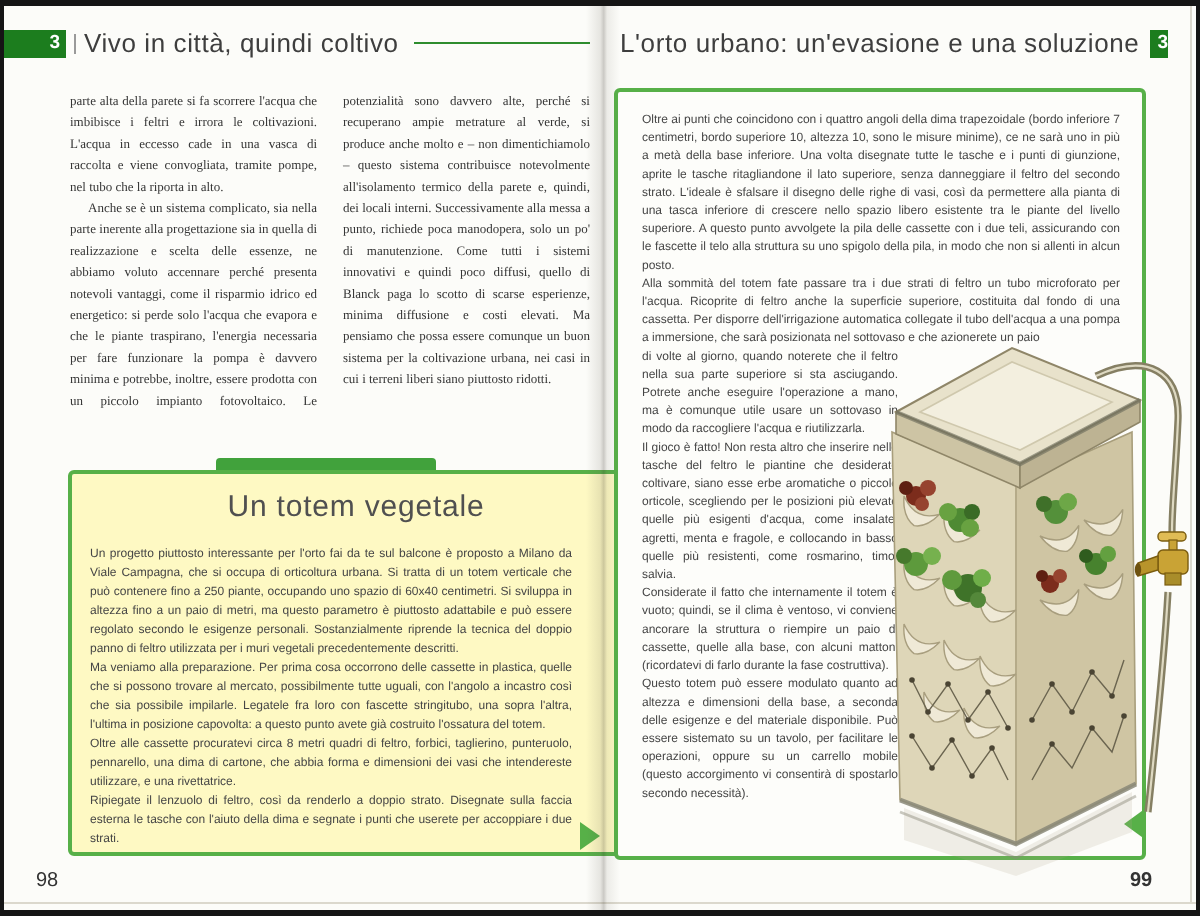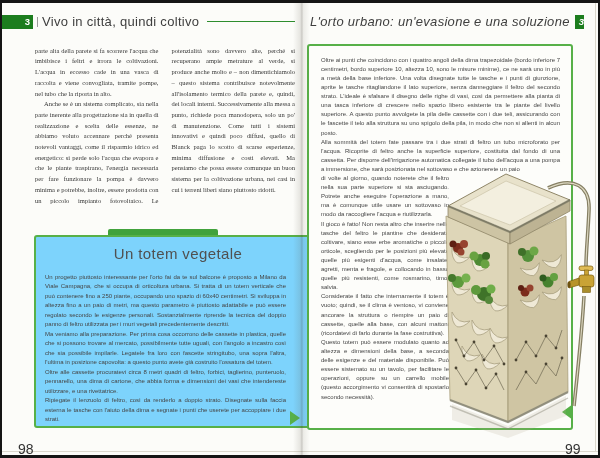--- a/index.html
+++ b/index.html
@@ -19,21 +19,21 @@
   .inner-edge-b{position:absolute;left:2px;width:596px;top:451px;height:1px;background:#dbd8cd;z-index:2;}
   .inner-edge-r{position:absolute;left:595px;top:3px;width:1px;height:449px;background:#dbd8cd;z-index:2;}
 
   
   .gutter{position:absolute;left:293px;top:3px;width:17px;height:452px;z-index:6;
     background:linear-gradient(to right, rgba(0,0,0,0) 0%, rgba(95,90,75,.14) 42%, rgba(60,55,45,.26) 52%, rgba(95,90,75,.10) 62%, rgba(0,0,0,0) 100%);}
 
   
   .header{position:absolute;top:14px;height:15px;display:flex;align-items:center;z-index:4;}
   .header-left{left:2px;width:295px;}
-  .header-right{left:303px;width:248px;font-style:italic;}
+  .header-right{left:303px;width:248px;}
   .chapbar{height:14px;background:#1c7d1e;color:#ffffff;font-size:9.5px;font-weight:bold;line-height:14px;box-sizing:border-box;}
   .chapbar-left{width:31px;text-align:right;padding-right:3px;}
   .chapbar-right{width:29px;text-align:left;padding-left:4px;margin-left:5px;}
   .hsep{width:1px;height:10px;background:#9a9a9a;margin:0 4px;}
   .runtitle{font-size:13px;color:#3e3e3e;letter-spacing:.3px;white-space:nowrap;}
   .hrule{flex:1;height:1.5px;background:#2e8d2e;}
   .hrule-l{margin-left:8px;margin-right:2px;}
   .hrule-r{margin-right:7px;}
 
   .scale-half{transform:scale(0.5);transform-origin:0 0;}
@@ -43,21 +43,21 @@
   .body-cols{width:520px;column-count:2;column-gap:26px;
     font-family:"Liberation Serif", serif;font-size:13px;line-height:21.4px;
     text-align:justify;color:#353535;}
   .body-cols p{margin:0;}
   .body-cols p + p{text-indent:18px;}
 
   
   .box-left-wrap{position:absolute;left:34px;top:229px;width:266px;height:206px;z-index:3;}
   .box-tab{position:absolute;left:74px;top:0;width:110px;height:8px;background:#41a23c;border-radius:2px;}
   .box-left{position:absolute;left:0;top:6px;width:288px;height:193px;border:2px solid #57b048;
-    border-radius:3px;background:#7dd3fc;box-sizing:border-box;overflow:hidden;}
+    border-radius:3px;background:#fef9c3;box-sizing:border-box;overflow:hidden;}
   .box-title{margin-top:8px;text-align:center;font-size:15px;color:#505050;letter-spacing:.4px;}
   .box-body{position:absolute;left:9px;top:35px;width:482px;font-size:12px;line-height:19px;
     text-align:justify;color:#454545;}
   .box-body p{margin:0;}
   .arrow-next{position:absolute;right:0;top:182px;width:0;height:0;
     border-top:7px solid transparent;border-bottom:7px solid transparent;border-left:10px solid #57b048;}
 
   
   .box-right-wrap{position:absolute;left:307px;top:44px;width:266px;height:386px;z-index:3;}
   .box-right{position:absolute;left:0;top:0;right:0;bottom:0;border:2px solid #57b048;
@@ -66,23 +66,23 @@
     text-align:justify;color:#454545;}
   .box-right-text p{margin:0;}
   .box-right-text p.narrow{width:256px;}
   .arrow-end{position:absolute;right:0;bottom:10px;width:0;height:0;
     border-top:8px solid transparent;border-bottom:8px solid transparent;border-right:11px solid #57b048;}
 
   
   .illus{position:absolute;left:428px;top:164px;width:172px;height:276px;z-index:5;}
 
   
-  .pn{position:absolute;bottom:1px;font-size:14px;color:#333333;z-index:4;}
+  .pn{position:absolute;bottom:12px;font-size:10px;color:#333333;z-index:4;}
   .pn-left{left:18px;}
-  .pn-right{left:565px;}
+  .pn-right{left:565px;font-weight:bold;}
 </style>
 </head>
 <body>
 
 <div class="spread">
 
   <div class="header header-left">
     <div class="chapbar chapbar-left">3</div>
     <div class="hsep"></div>
     <div class="runtitle">Vivo in città, quindi coltivo</div>

